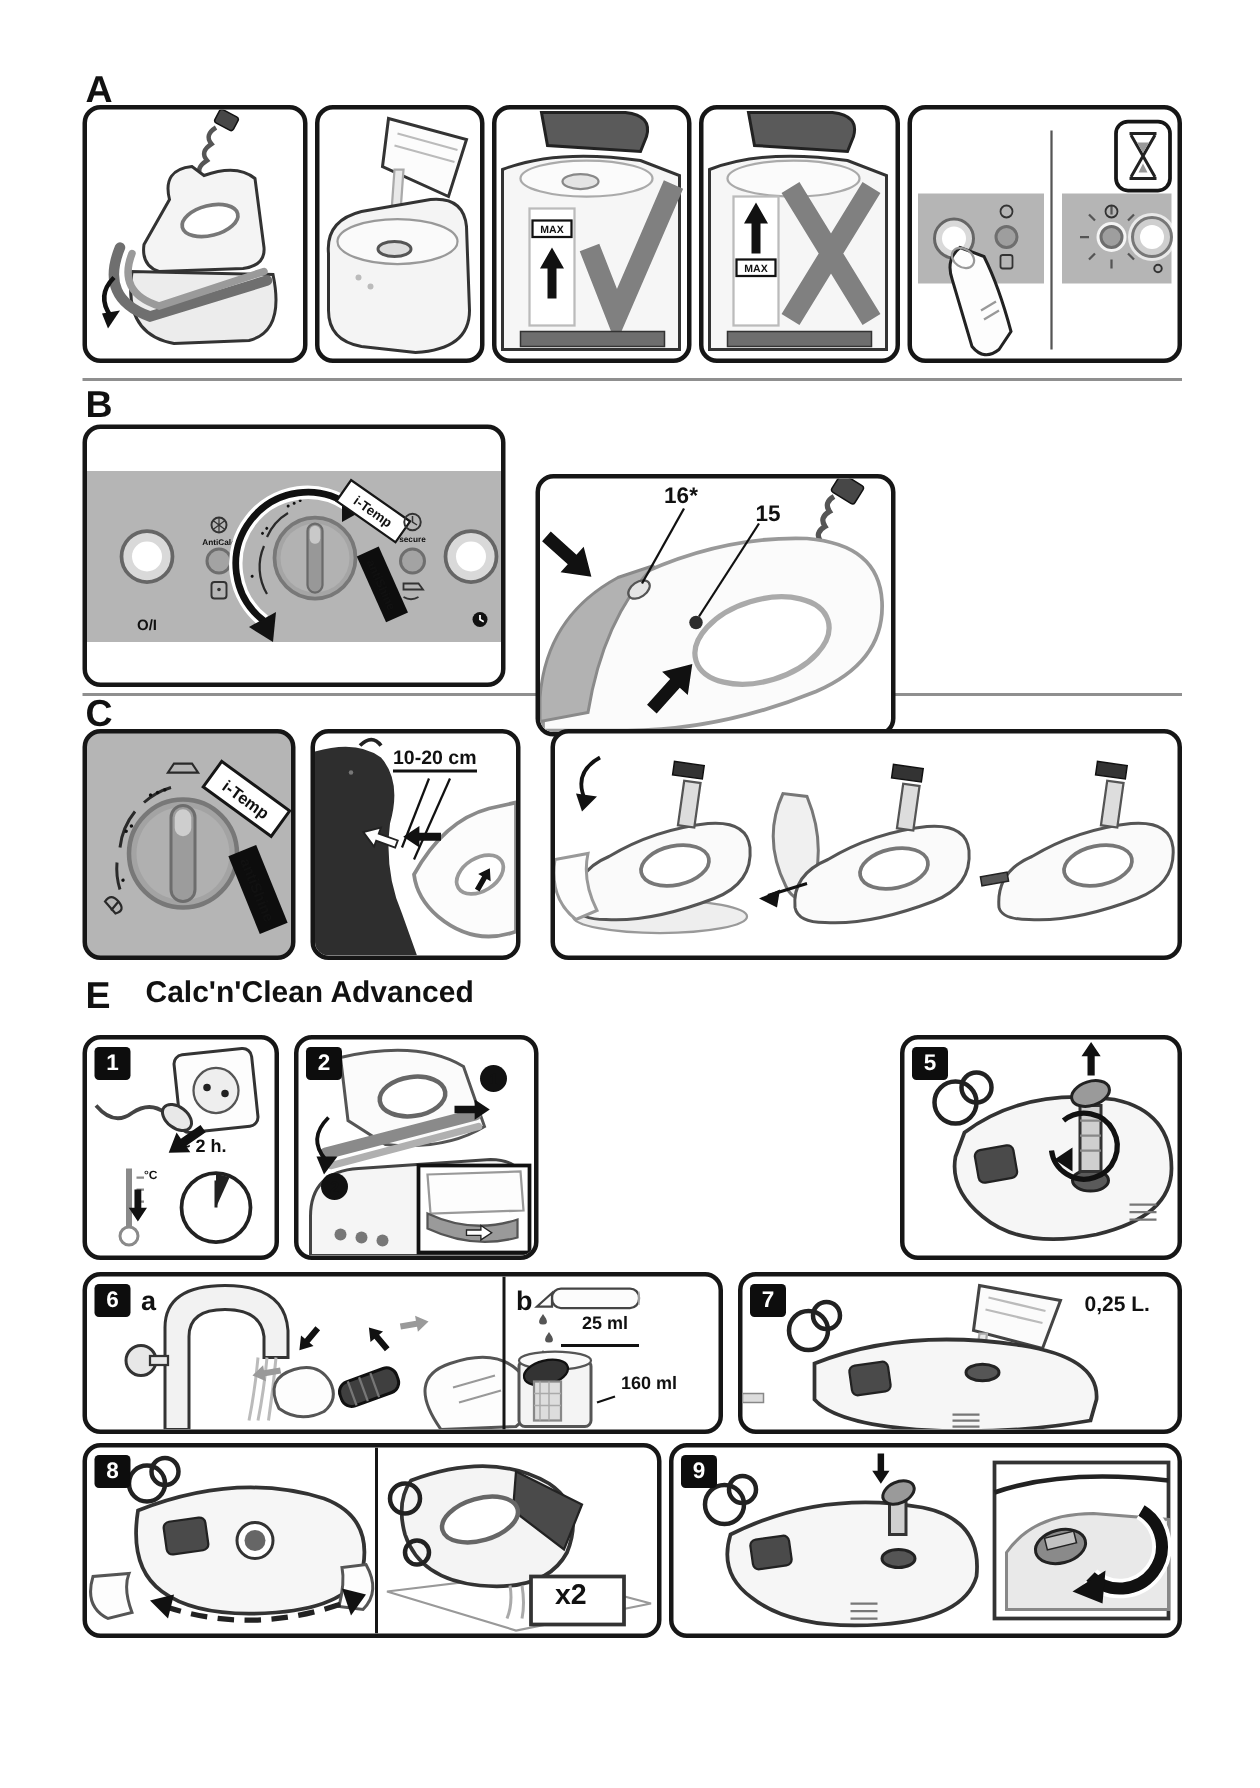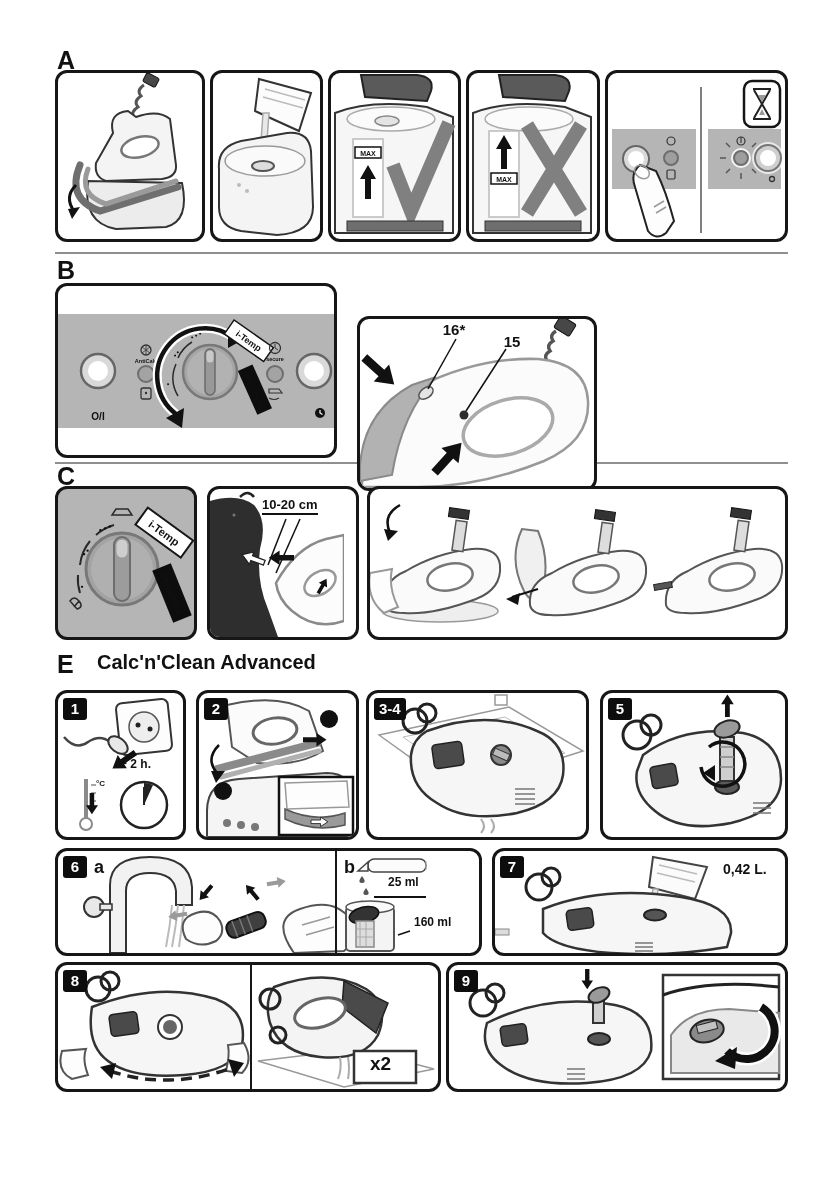--- a/index.html
+++ b/index.html
@@ -204,21 +204,21 @@
         <rect x="78" y="33" width="56" height="21" fill="#fff" stroke="#161616" stroke-width="2"></rect>
         <text x="106" y="48" font-size="11" text-anchor="middle">i-Temp</text>
       </g>
       <g transform="rotate(68 114 104)">
         <rect x="86" y="94" width="56" height="20" fill="#0d0d0d"></rect>
         <text x="114" y="108" font-size="10" text-anchor="middle" fill="#fff">antiShine</text>
       </g>
     </svg>
   </div>
 
-  <div class="panel" style="left:207px;top:486px;width:152px;height:154px;">
+  <div class="panel" style="left:207px;top:486px;width:140px;height:154px;">
     <svg width="134" height="148" viewBox="0 0 134 148">
       <path d="M30,8 q8,-8 14,0" fill="none" stroke="#222" stroke-width="2.5"></path>
       <path d="M0,12 Q28,4 44,16 Q58,32 50,60 Q46,92 58,120 L68,148 L0,148 Z" fill="#2e2e2e"></path>
       <circle cx="24" cy="26" r="1.5" fill="#777"></circle>
       <line x1="76" y1="30" x2="58" y2="76" stroke="#111" stroke-width="1.5"></line>
       <line x1="90" y1="30" x2="66" y2="84" stroke="#111" stroke-width="1.5"></line>
       <path d="M66,94 Q86,58 116,50 L134,46 L134,132 Q106,142 82,122 Q68,110 66,94 Z" fill="#fcfcfc" stroke="#8a8a8a" stroke-width="2.5"></path>
       <ellipse cx="110" cy="94" rx="17" ry="11" transform="rotate(-32 110 94)" fill="#fff" stroke="#999" stroke-width="2.5"></ellipse>
       <polygon points="0,10 32,10 32,0 56,16 32,32 32,22 0,22" transform="translate(84,76) rotate(180) scale(0.45)" fill="#111"></polygon>
       <polygon points="0,10 32,10 32,0 56,16 32,32 32,22 0,22" transform="translate(52,80) rotate(-160) scale(0.42)" fill="#fff" stroke="#222" stroke-width="3"></polygon>
@@ -298,36 +298,20 @@
       <polygon points="12,78 26,78 17,90" fill="#111"></polygon>
       <circle cx="24" cy="98" r="9" fill="#111"></circle>
       <text x="24" y="102" font-size="11" text-anchor="middle" fill="#fff">2</text>
       <rect x="80" y="84" width="74" height="58" fill="#fff" stroke="#111" stroke-width="2.5"></rect>
       <polygon points="86,90 148,88 150,114 88,116" fill="#fdfdfd" stroke="#999" stroke-width="1.5"></polygon>
       <path d="M86,116 q30,14 60,4 l0,12 q-30,8 -60,-6 Z" fill="#9a9a9a" stroke="#555" stroke-width="1.5"></path>
       <polygon points="0,10 32,10 32,0 56,16 32,32 32,22 0,22" transform="translate(112,124) scale(0.3)" fill="#fff" stroke="#222" stroke-width="3"></polygon>
     </svg>
   </div>
 
-  <div class="panel" style="left:366px;top:690px;width:223px;height:150px;">
-    <div class="badge">3-4</div>
-    <svg width="217" height="144" viewBox="0 0 217 144">
-      <polygon points="10,42 140,14 214,58 88,98" fill="none" stroke="#999" stroke-width="1.5"></polygon>
-      <polygon points="34,44 136,24 196,60 96,88" fill="none" stroke="#bbb" stroke-width="1"></polygon>
-      <rect x="126" y="2" width="12" height="10" fill="none" stroke="#999" stroke-width="1.5"></rect>
-      <circle cx="46" cy="28" r="12" fill="none" stroke="#222" stroke-width="3"></circle>
-      <circle cx="58" cy="20" r="9" fill="none" stroke="#222" stroke-width="3"></circle>
-      <path d="M58,38 Q118,16 168,38 Q198,50 194,82 Q190,110 148,120 Q98,130 68,110 Q40,94 42,62 Q44,46 58,38 Z" fill="#f6f6f6" stroke="#333" stroke-width="2.5"></path>
-      <rect x="64" y="50" width="30" height="24" rx="4" transform="rotate(-8 79 62)" fill="#4a4a4a" stroke="#222" stroke-width="1.5"></rect>
-      <circle cx="132" cy="62" r="10" fill="#8a8a8a" stroke="#333" stroke-width="2"></circle>
-      <rect x="124" y="58" width="16" height="7" transform="rotate(24 132 62)" fill="#bbb" stroke="#333" stroke-width="1"></rect>
-      <path d="M146,96 h20 M146,101 h20 M146,106 h20 M146,111 h20" stroke="#777" stroke-width="1.5"></path>
-      <path d="M112,126 q6,8 0,14 M122,126 q6,8 0,14" fill="none" stroke="#aaa" stroke-width="2"></path>
-    </svg>
-  </div>
 
   <div class="panel" style="left:600px;top:690px;width:188px;height:150px;">
     <div class="badge">5</div>
     <svg width="182" height="144" viewBox="0 0 182 144">
       <circle cx="34" cy="42" r="14" fill="none" stroke="#222" stroke-width="3"></circle>
       <circle cx="48" cy="32" r="10" fill="none" stroke="#222" stroke-width="3"></circle>
       <path d="M40,62 Q80,32 140,40 Q178,48 178,86 Q178,118 128,130 Q78,140 52,118 Q30,100 34,78 Z" fill="#f6f6f6" stroke="#333" stroke-width="2.5"></path>
       <rect x="48" y="72" width="26" height="22" rx="4" transform="rotate(-10 61 83)" fill="#4a4a4a" stroke="#222" stroke-width="1.5"></rect>
       <ellipse cx="124" cy="94" rx="12" ry="7" fill="#5a5a5a" stroke="#222" stroke-width="2"></ellipse>
       <rect x="117" y="44" width="14" height="44" fill="#cfcfcf" stroke="#333" stroke-width="2"></rect>
@@ -388,21 +372,21 @@
       <path d="M164,14 l38,9 M162,22 l38,9" stroke="#bbb" stroke-width="1.5"></path>
       <path d="M158,38 L163,38 L160,64 L154,64 Z" fill="#e9e9e9" stroke="#aaa" stroke-width="1.5"></path>
       <circle cx="44" cy="36" r="13" fill="none" stroke="#222" stroke-width="3"></circle>
       <circle cx="56" cy="26" r="9" fill="none" stroke="#222" stroke-width="3"></circle>
       <path d="M48,58 Q108,34 186,46 Q238,54 236,82 L232,96 Q176,106 116,102 Q62,98 48,82 Z" fill="#f6f6f6" stroke="#333" stroke-width="2.5"></path>
       <ellipse cx="160" cy="64" rx="11" ry="5.5" fill="#555" stroke="#222" stroke-width="2"></ellipse>
       <rect x="72" y="58" width="26" height="20" rx="4" transform="rotate(-8 85 68)" fill="#4a4a4a" stroke="#222" stroke-width="1.5"></rect>
       <path d="M140,92 h18 M140,96 h18 M140,100 h18" stroke="#777" stroke-width="1.5"></path>
       <rect x="190,78" y="78" width="14" height="6" fill="#ddd" stroke="#888"></rect>
     </svg>
-    <div class="lbl" style="left:228px;top:10px;font-size:14px;">0,42 L.</div>
+    <div class="lbl" style="left:228px;top:10px;font-size:14px;">0,25 L.</div>
   </div>
 
   <div class="panel" style="left:55px;top:962px;width:386px;height:130px;">
     <div class="badge">8</div>
     <div class="vline" style="left:192px;top:0;height:124px;"></div>
     <svg width="380" height="124" viewBox="0 0 380 124">
       <circle cx="40" cy="24" r="12" fill="none" stroke="#222" stroke-width="3"></circle>
       <circle cx="52" cy="16" r="9" fill="none" stroke="#222" stroke-width="3"></circle>
       <path d="M34,42 Q100,16 158,34 Q190,46 184,80 Q176,106 126,110 Q74,114 50,96 Q28,80 34,42 Z" fill="#f6f6f6" stroke="#333" stroke-width="2.5"></path>
       <circle cx="112" cy="62" r="12" fill="#fff" stroke="#333" stroke-width="2"></circle>

